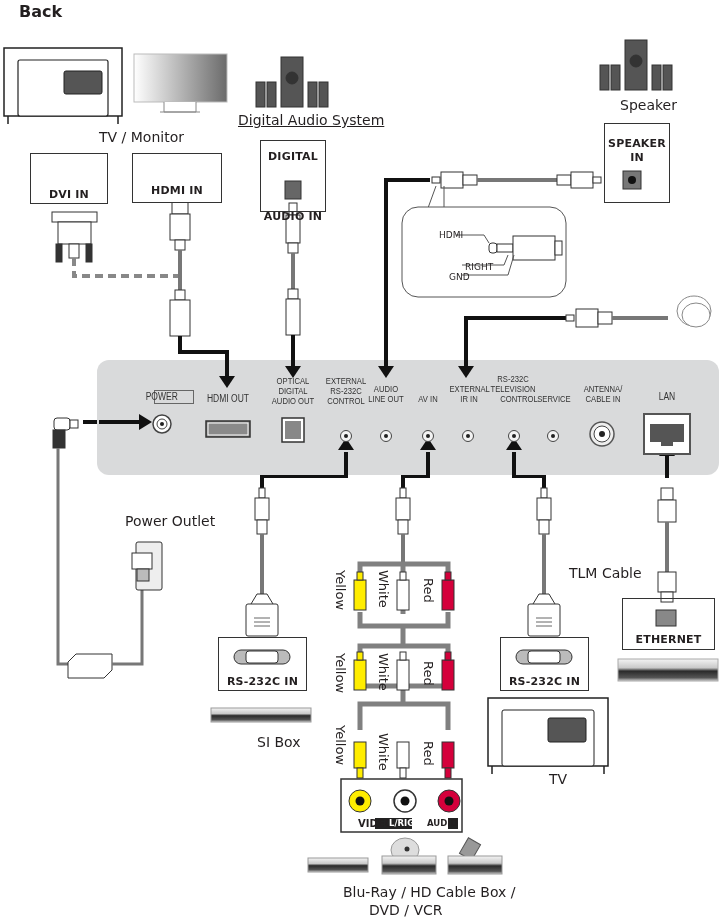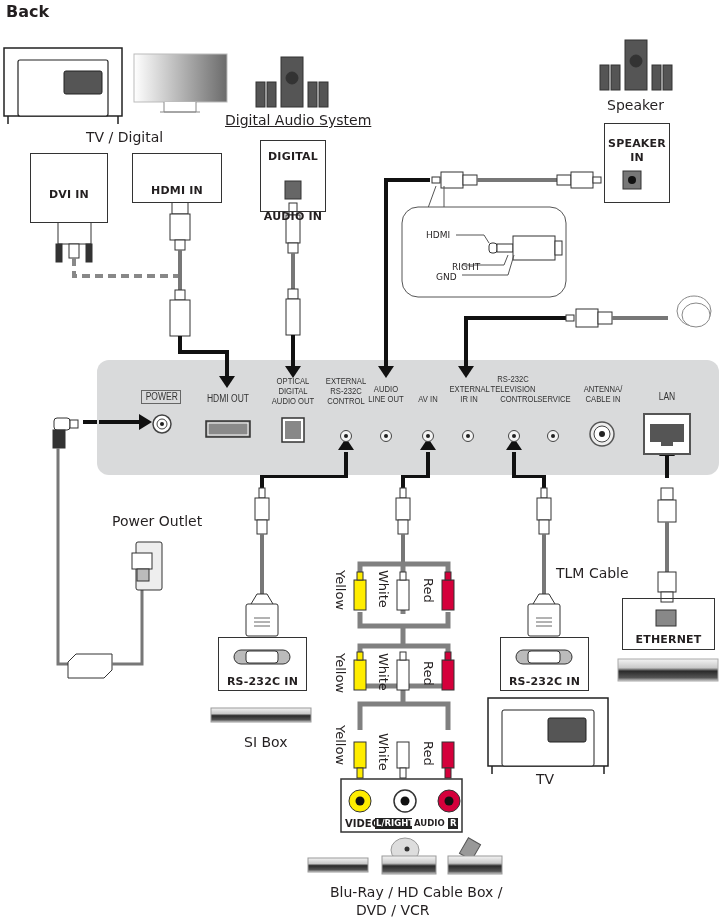--- a/index.html
+++ b/index.html
@@ -1,17 +1,17 @@
 <!DOCTYPE html>
 <html><head>
 <meta charset="utf-8">
 <style>
   html,body{margin:0;padding:0;background:#fff;}
   body{width:723px;height:922px;position:relative;overflow:hidden;font-family:"Liberation Sans",sans-serif;color:#231f20;}
-  .abs{position:absolute;}
+  .abs{position:absolute;margin-left:13px;}
   svg.wires{position:absolute;left:0;top:0;width:723px;height:922px;}
   .title{left:6px;top:2px;font-size:16px;font-weight:bold;font-family:"DejaVu Sans",sans-serif;}
   .caption{font-size:14px;font-family:"DejaVu Sans",sans-serif;white-space:nowrap;text-align:center;}
   .box{position:absolute;border:1.5px solid #333;background:#fff;box-sizing:border-box;}
   .boxlabel{position:absolute;left:0;right:0;text-align:center;font-weight:bold;font-size:11px;font-family:"DejaVu Sans",sans-serif;letter-spacing:0.2px;}
   .panel{position:absolute;left:97px;top:360px;width:622px;height:115px;background:#d9dadb;border-radius:12px;}
   .plabel{position:absolute;font-size:9px;line-height:10px;text-align:center;color:#333;font-family:"Liberation Sans",sans-serif;transform:scaleX(0.85);transform-origin:center top;white-space:nowrap;}
   .jack{position:absolute;width:12px;height:12px;border-radius:50%;border:1.5px solid #444;background:#f3f3f3;box-sizing:border-box;}
   .jack::after{content:"";position:absolute;left:2.5px;top:2.5px;width:4px;height:4px;border-radius:50%;background:#222;}
   .vtext{position:absolute;font-size:13px;font-family:"DejaVu Sans",sans-serif;transform:rotate(90deg);transform-origin:left top;white-space:nowrap;}
@@ -251,31 +251,31 @@
     <ellipse cx="405" cy="850" rx="14" ry="12" fill="#ddd" stroke="#999"></ellipse>
     <circle cx="407" cy="849" r="2.5" fill="#333"></circle>
     <rect x="382" y="856" width="54" height="18" fill="url(#dev)" stroke="#999"></rect>
   </g>
   <g>
     <rect x="463" y="840" width="14" height="18" transform="rotate(30 470 849)" fill="#999" stroke="#555"></rect>
     <rect x="448" y="856" width="54" height="18" fill="url(#dev)" stroke="#999"></rect>
   </g>
 </svg>
 
-<div class="abs caption" style="left:86px;top:129px;">TV / Digital</div>
+<div class="abs caption" style="left:86px;top:129px;">TV / Monitor</div>
 <div class="abs caption" style="left:225px;top:112px;text-decoration:underline;">Digital Audio System</div>
 <div class="abs caption" style="left:607px;top:97px;">Speaker</div>
 <div class="abs caption" style="left:112px;top:513px;">Power Outlet</div>
 <div class="abs caption" style="left:244px;top:734px;">SI Box</div>
 <div class="abs caption" style="left:556px;top:565px;">TLM Cable</div>
 <div class="abs caption" style="left:536px;top:771px;">TV</div>
 <div class="abs caption" style="left:330px;top:884px;">Blu-Ray / HD Cable Box /</div>
 <div class="abs caption" style="left:356px;top:902px;">DVD / VCR</div>
 
-<div class="box" style="left:30px;top:153px;width:78px;height:70px;">
+<div class="box" style="left:30px;top:153px;width:78px;height:51px;">
   <div class="boxlabel" style="top:34px;">DVI IN</div>
 </div>
 <div class="box" style="left:132px;top:153px;width:90px;height:50px;">
   <div class="boxlabel" style="top:30px;">HDMI IN</div>
 </div>
 <div class="box" style="left:260px;top:140px;width:66px;height:72px;background:transparent;">
   <div class="boxlabel" style="top:9px;">DIGITAL</div>
   <div class="boxlabel" style="top:23px;margin-top:46px;">AUDIO IN</div>
 </div>
 <div class="box" style="left:604px;top:123px;width:66px;height:80px;background:transparent;">

